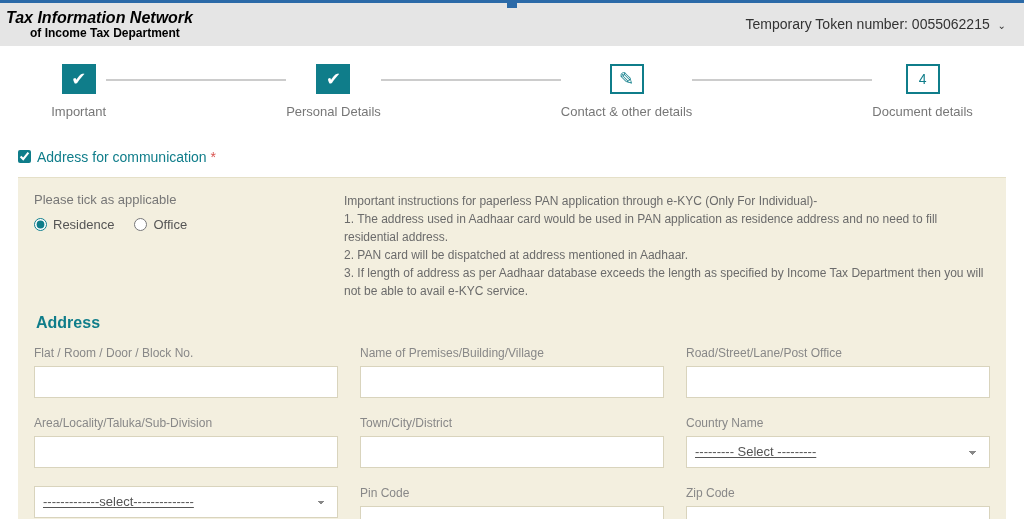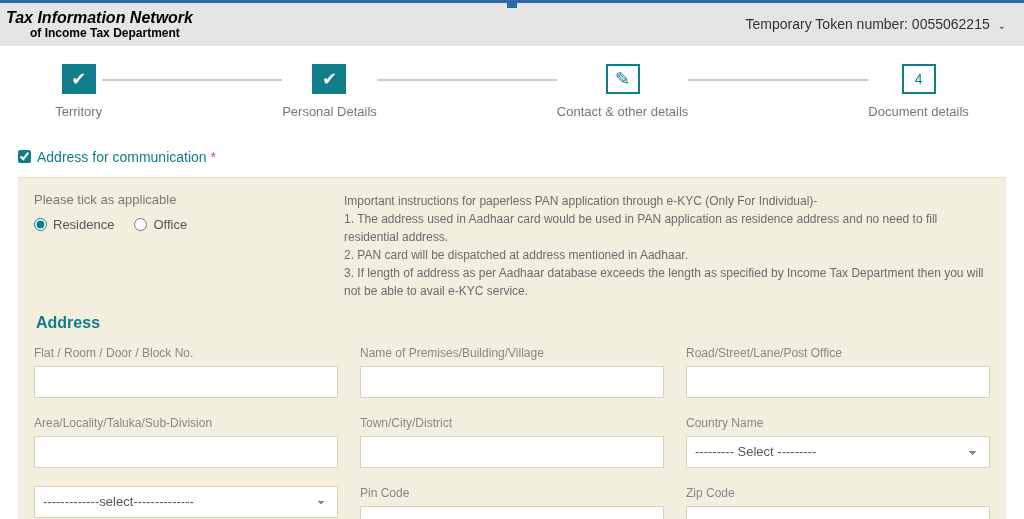--- a/index.html
+++ b/index.html
@@ -33,21 +33,21 @@
   .info-left p { margin-bottom: 10px; color: #777; }
   .radioset { display: flex; gap: 20px; align-items: center; }
   .radioset label { display: flex; align-items: center; gap: 6px; color: #555; }
   .radioset input { accent-color: #0f7d8a; }
   .info-right { color: #6b6b6b; font-size: 12px; line-height: 1.5; flex: 1; }
 
   .addr-title { color: #0f7d8a; font-size: 16px; margin: 14px 0 14px 2px; }
   .grid { display: grid; grid-template-columns: 1fr 1fr 1fr; gap: 18px 22px; }
   .field label { display: block; color: #888; font-size: 12px; margin-bottom: 6px; }
   .field input, .field select { width: 100%; height: 32px; border: 1px solid #d9d4bd; background: #fff; padding: 0 8px; font-size: 13px; color: #555; }
-  .field select { appearance: none; background-image: linear-gradient(45deg, transparent 50%, #888 50%), linear-gradient(135deg, #888 50%, transparent 50%); background-position: calc(100% - 16px) 14px, calc(100% - 12px) 14px; background-size: 4px 4px, 4px 4px; background-repeat: no-repeat; }
+  .field select { appearance: none; background-image: linear-gradient(45deg, transparent 50%, #888 50%), linear-gradient(135deg, #888 50%, transparent 50%); background-position: calc(100% - 16px) 14px, calc(100% - 12px) 14px; background-size: 4px 4px, 4px 4px; background-repeat: no-repeat; text-decoration: underline; }
 </style>
 </head>
 <body>
 
 <div class="top-border">
     <div class="top-handle"></div>
   </div>
 
 <div class="header">
   <div class="header-title">
@@ -59,21 +59,21 @@
   <div class="token">
     <span>Temporary Token number:</span>
     <span>0055062215</span>
     <span class="caret">⌄</span>
   </div>
 </div>
 
 <div class="stepper">
   <div class="step">
     <div class="step-box done">✔</div>
-    <div class="step-label">Territory</div>
+    <div class="step-label">Important</div>
   </div>
   <div class="step-line"></div>
   <div class="step">
     <div class="step-box done">✔</div>
     <div class="step-label">Personal Details</div>
   </div>
   <div class="step-line"></div>
   <div class="step">
     <div class="step-box active">✎</div>
     <div class="step-label">Contact &amp; other details</div>

